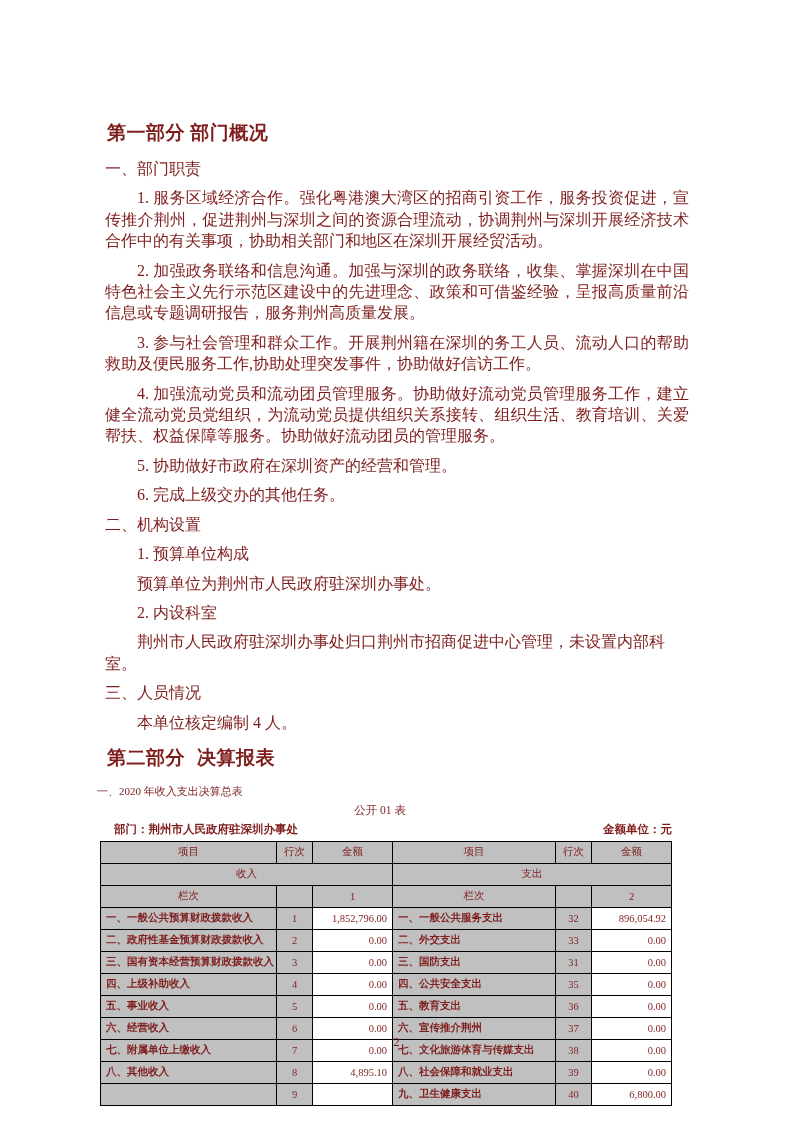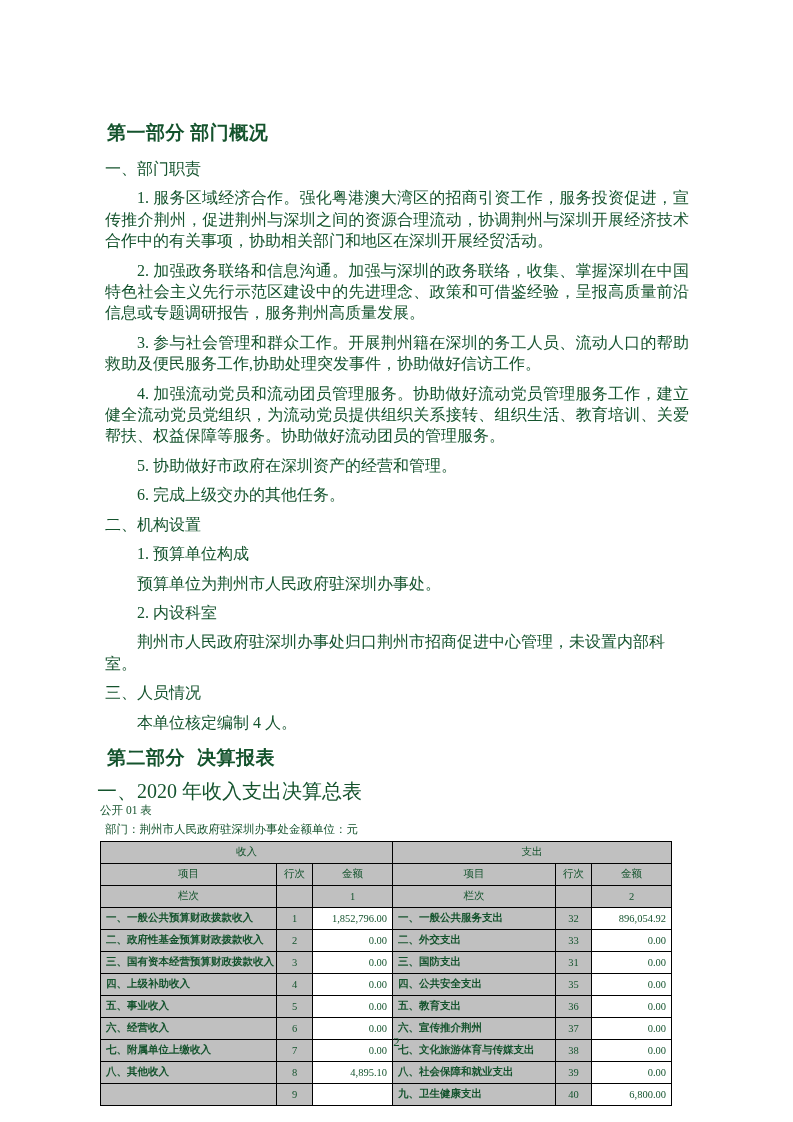--- a/index.html
+++ b/index.html
@@ -1,50 +1,50 @@
 <!DOCTYPE html>
 <html><head>
 <meta charset="utf-8">
 <style>
   html,body { margin:0; padding:0; background:#ffffff; }
   .page {
     position:relative;
     width:793px; height:1122px;
     background:#ffffff;
-    color:#14532d;
+    color:#7f1d1d;
     font-family:"Liberation Serif","DejaVu Serif",serif;
     box-sizing:border-box;
     padding:123px 96px 0 97px;
     overflow:hidden;
   }
   .h1 {
     font-size:19px; font-weight:bold;
     line-height:20px;
     margin:0 0 15px 10px;
     letter-spacing:0.5px;
   }
   .h1.part2 { margin-top:16px; margin-bottom:12px;font-family:Liberation Mono, monospace; }
   .bodytext p {
     margin:8px;
     font-size:16px;
     line-height:21.4px;
   }
   p.ind { text-indent:32px; }
   p.just { text-align:justify; }
-  .subtitle { font-size:20px; line-height:21px; margin:0; }
+  .subtitle { font-size:11px; line-height:21px; margin:0; }
   .table-block {
     width:572px;
     margin-left:3px;
     margin-top:2px;
     font-size:11.5px;
   }
-  .tag-line { text-align:left; line-height:13px; margin:0 12px 5px 0; }
+  .tag-line { text-align:center; line-height:13px; margin:0 12px 5px 0; }
   .meta-line {
-    display:flex; 
-    line-height:14px; margin:0 0 5px 5px;
+    display:flex; justify-content:space-between;
+    line-height:14px; margin:0 0 5px 14px;font-weight:bold;
   }
   table.summary {
     border-collapse:collapse;
     table-layout:fixed;
     width:571px;
     font-size:10.5px;
   }
   table.summary td {
     border:1px solid #000000;
     height:21px;
@@ -103,32 +103,32 @@
       <colgroup>
         <col style="width:176px">
           <col style="width:36px">
           <col style="width:80px">
         <col style="width:163px">
           <col style="width:36px">
           <col style="width:80px">
       </colgroup>
       <tbody>
         <tr>
-          <td colspan="3">收入</td>
-          <td colspan="3">支出</td>
-        </tr>
-        <tr>
           <td>项目</td>
           <td>行次</td>
           <td>金额</td>
           <td>项目</td>
           <td>行次</td>
           <td>金额</td>
         </tr>
         <tr>
+          <td colspan="3">收入</td>
+          <td colspan="3">支出</td>
+        </tr>
+        <tr>
           <td>栏次</td>
           <td></td>
           <td>1</td>
           <td>栏次</td>
           <td></td>
           <td>2</td>
         </tr>
         <tr>
           <td class="item">一、一般公共预算财政拨款收入</td>
           <td class="line">1</td>

